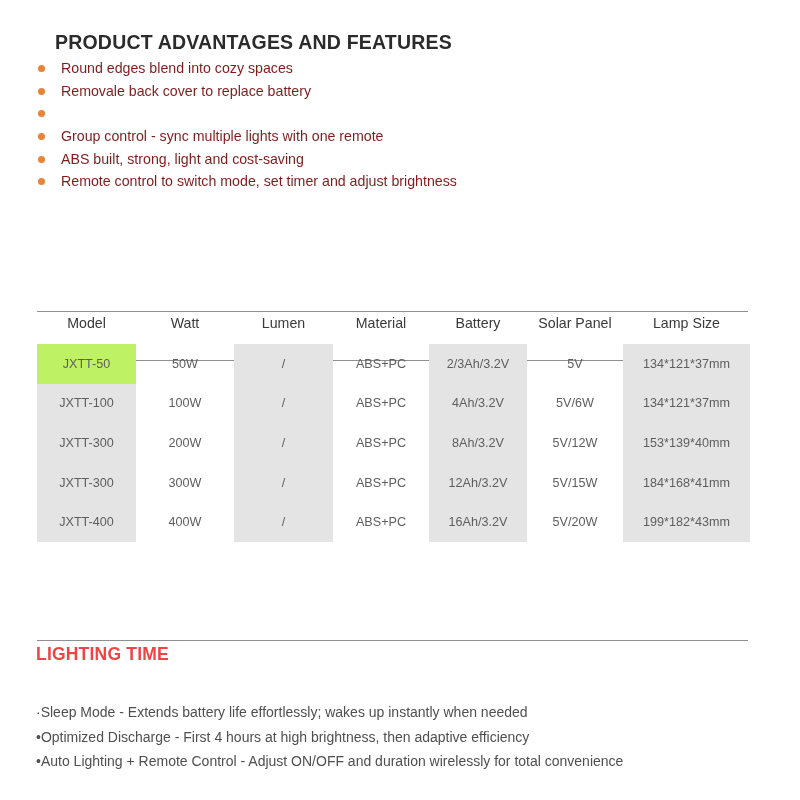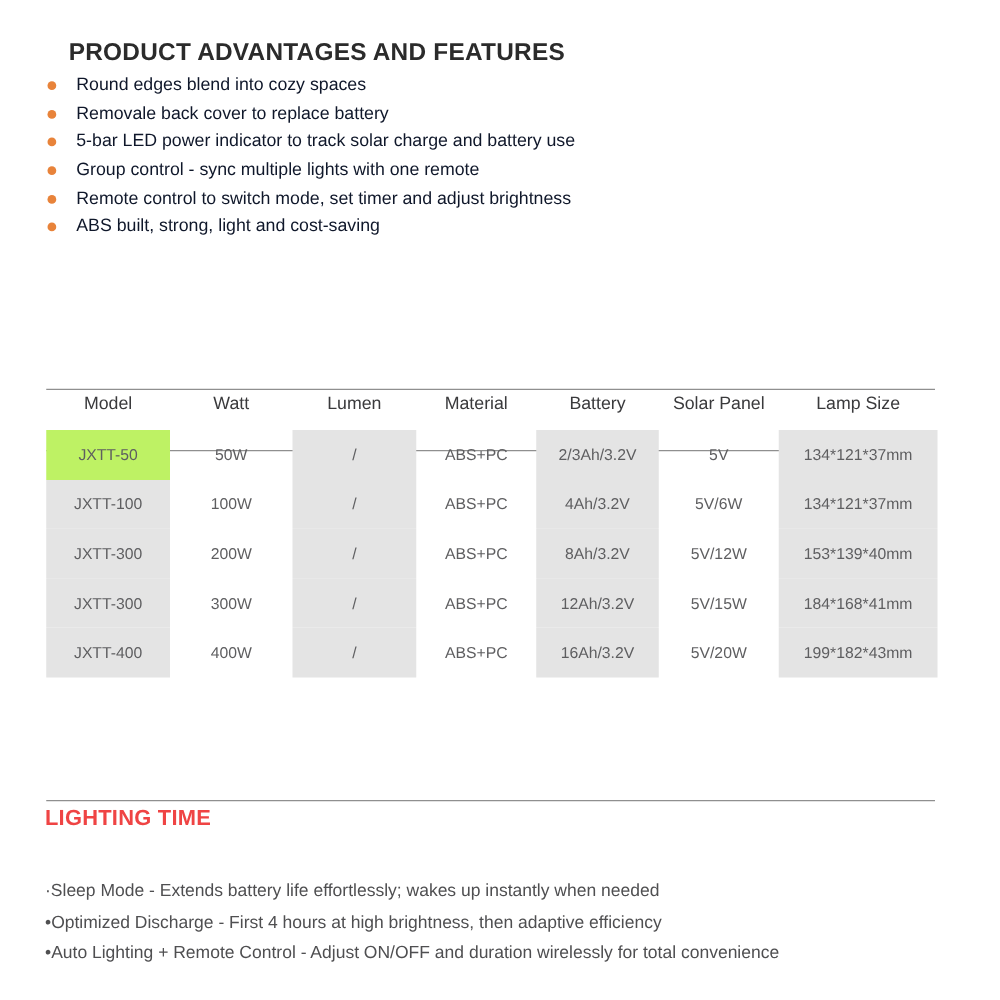--- a/index.html
+++ b/index.html
@@ -40,21 +40,21 @@
     list-style: none;
     margin: 0;
     padding: 0;
   }
   #features-list li {
     position: relative;
     height: 22.7px;
     line-height: 22.7px;
     padding-left: 23px;
     font-size: 14.2px;
-    color: #0f172a;
+    color: #7f1d1d;
     white-space: nowrap;
   }
   #features-list li .bullet {
     position: absolute;
     left: 0;
     top: 8px;
     width: 7px;
     height: 7px;
     border-radius: 50%;
     background: #e8833a;
@@ -130,24 +130,24 @@
   }
 </style>
 </head>
 <body>
 
 <section id="features-section">
   <h1 id="features-title">PRODUCT ADVANTAGES AND FEATURES</h1>
   <ul id="features-list">
       <li><span class="bullet" style="background: rgb(232, 131, 58);"></span><span>Round edges blend into cozy spaces</span></li>
       <li><span class="bullet" style="background: rgb(232, 131, 58);"></span><span>Removale back cover to replace battery</span></li>
-      <li><span class="bullet" style="background: rgb(232, 131, 58);"></span><span>5-bar LED power indicator to track solar charge and battery use</span></li>
+      <li><span class="bullet" style="background: rgb(232, 131, 58);"></span></li>
       <li><span class="bullet" style="background: rgb(232, 131, 58);"></span><span>Group control - sync multiple lights with one remote</span></li>
+      <li><span class="bullet" style="background: rgb(232, 131, 58);"></span><span>ABS built, strong, light and cost-saving</span></li>
       <li><span class="bullet" style="background: rgb(232, 131, 58);"></span><span>Remote control to switch mode, set timer and adjust brightness</span></li>
-      <li><span class="bullet" style="background: rgb(232, 131, 58);"></span><span>ABS built, strong, light and cost-saving</span></li>
     </ul>
 </section>
 
 <div class="hrule" id="rule-table-top"></div>
 <div class="hrule" id="rule-table-head"></div>
 <div class="hrule" id="rule-lighting"></div>
 
 <table id="spec-table">
   <colgroup>
     <col style="width:99px">

